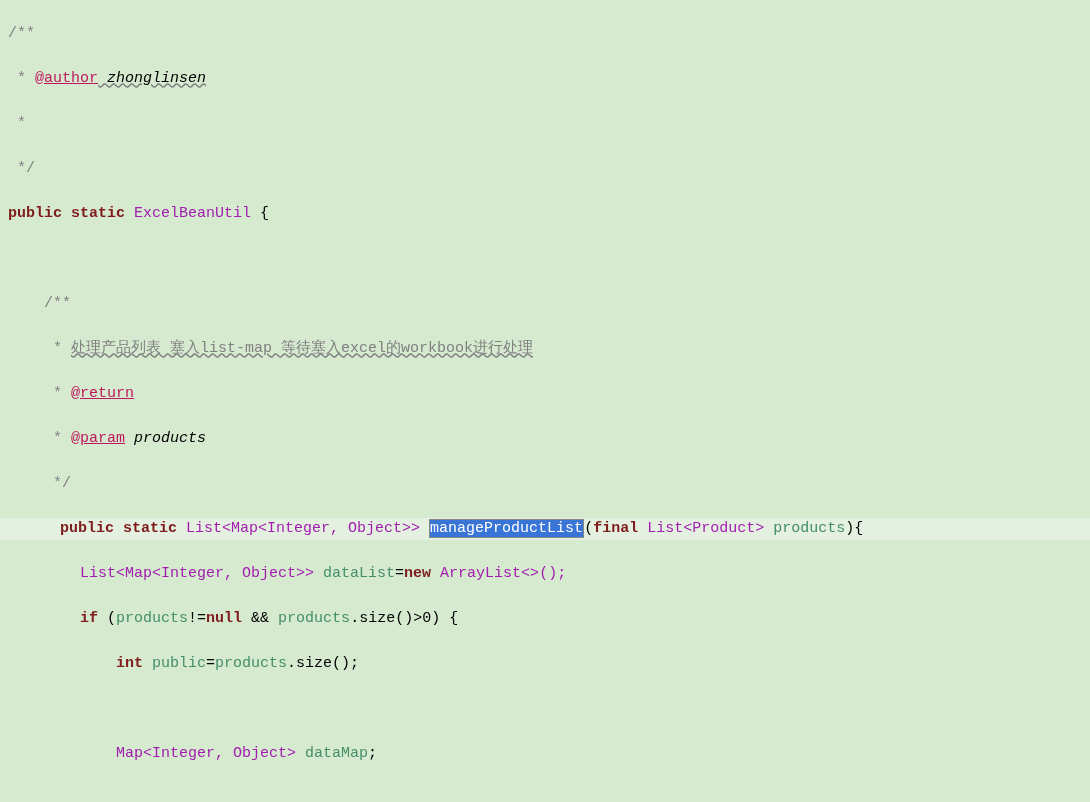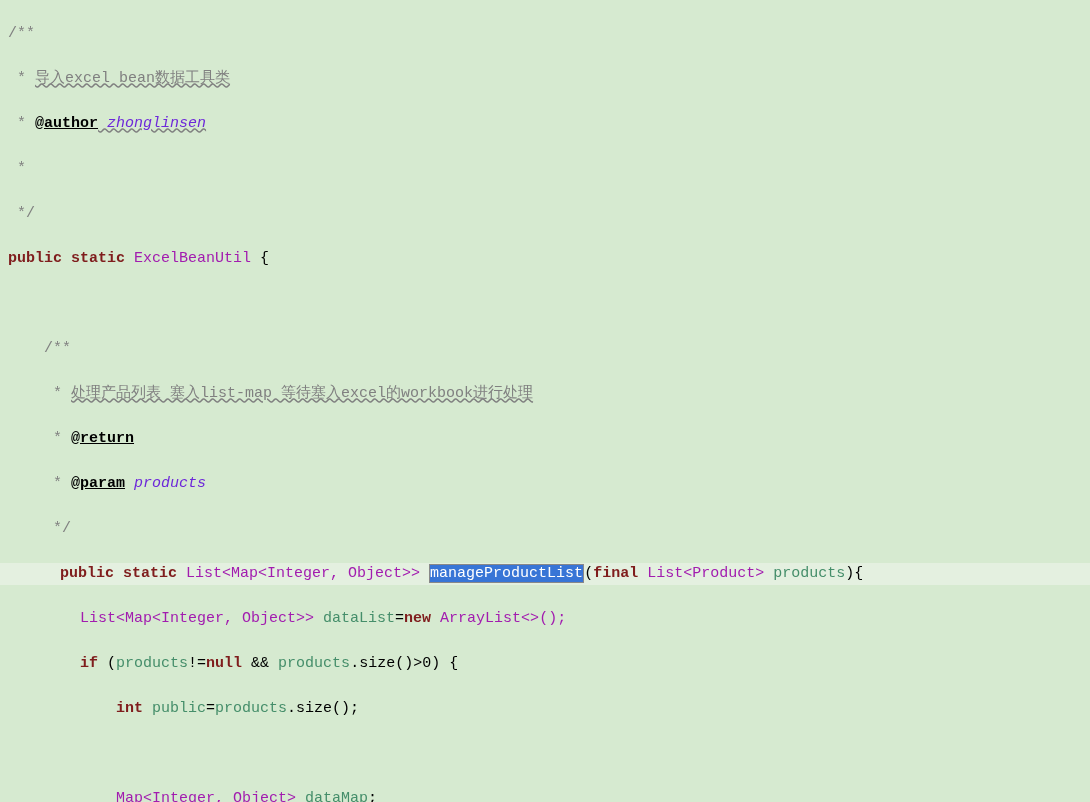--- a/index.html
+++ b/index.html
@@ -19,35 +19,34 @@
     .line {
       display: block;
       padding-left: 8px;
       min-height: 22.5px;
     }
     .line-highlighted {
       background: #e4f0e0;
       padding-left: 24px;
     }
     .comment { color: #808080; }
-    .doc-tag { color: #000000; font-weight: bold; text-decoration: underline; }
-    .doc-value { color: #6d28d9; font-style: italic; }
+    .doc-tag { color: #be185d; font-weight: normal; text-decoration: underline; }
+    .doc-value { color: #000000; font-style: italic; }
     .underline-wavy { text-decoration: underline wavy #808080; }
     .keyword { color: #7f1d1d; font-weight: bold; }
     .typename { color: #a21caf; }
     .method-def { background: #3875d6; color: #ffffff; border: 1px solid #888; }
     .paren { color: #000000; }
     .identifier { color: #458e6a; }
   </style>
 </head>
 <body>
 
 <div class="code-area">
 <span class="line"><span class="comment">/**</span></span>
-<span class="line"><span class="comment"> * </span><span class="comment underline-wavy">导入excel bean数据工具类</span></span>
 <span class="line"><span class="comment"> * </span><span class="doc-tag">@author</span><span class="doc-value underline-wavy"> zhonglinsen</span></span>
 <span class="line"><span class="comment"> *</span></span>
 <span class="line"><span class="comment"> */</span></span>
 <span class="line"><span class="keyword">public </span><span class="keyword">static </span><span class="typename">ExcelBeanUtil </span><span class="paren">{</span></span>
 <span class="line"></span>
 <span class="line"><span class="comment">    /**</span></span>
 <span class="line"><span class="comment">     * </span><span class="comment underline-wavy">处理产品列表 塞入list-map 等待塞入excel的workbook进行处理</span></span>
 <span class="line"><span class="comment">     * </span><span class="doc-tag">@return</span></span>
 <span class="line"><span class="comment">     * </span><span class="doc-tag">@param</span><span class="doc-value"> products</span></span>
 <span class="line"><span class="comment">     */</span></span>

